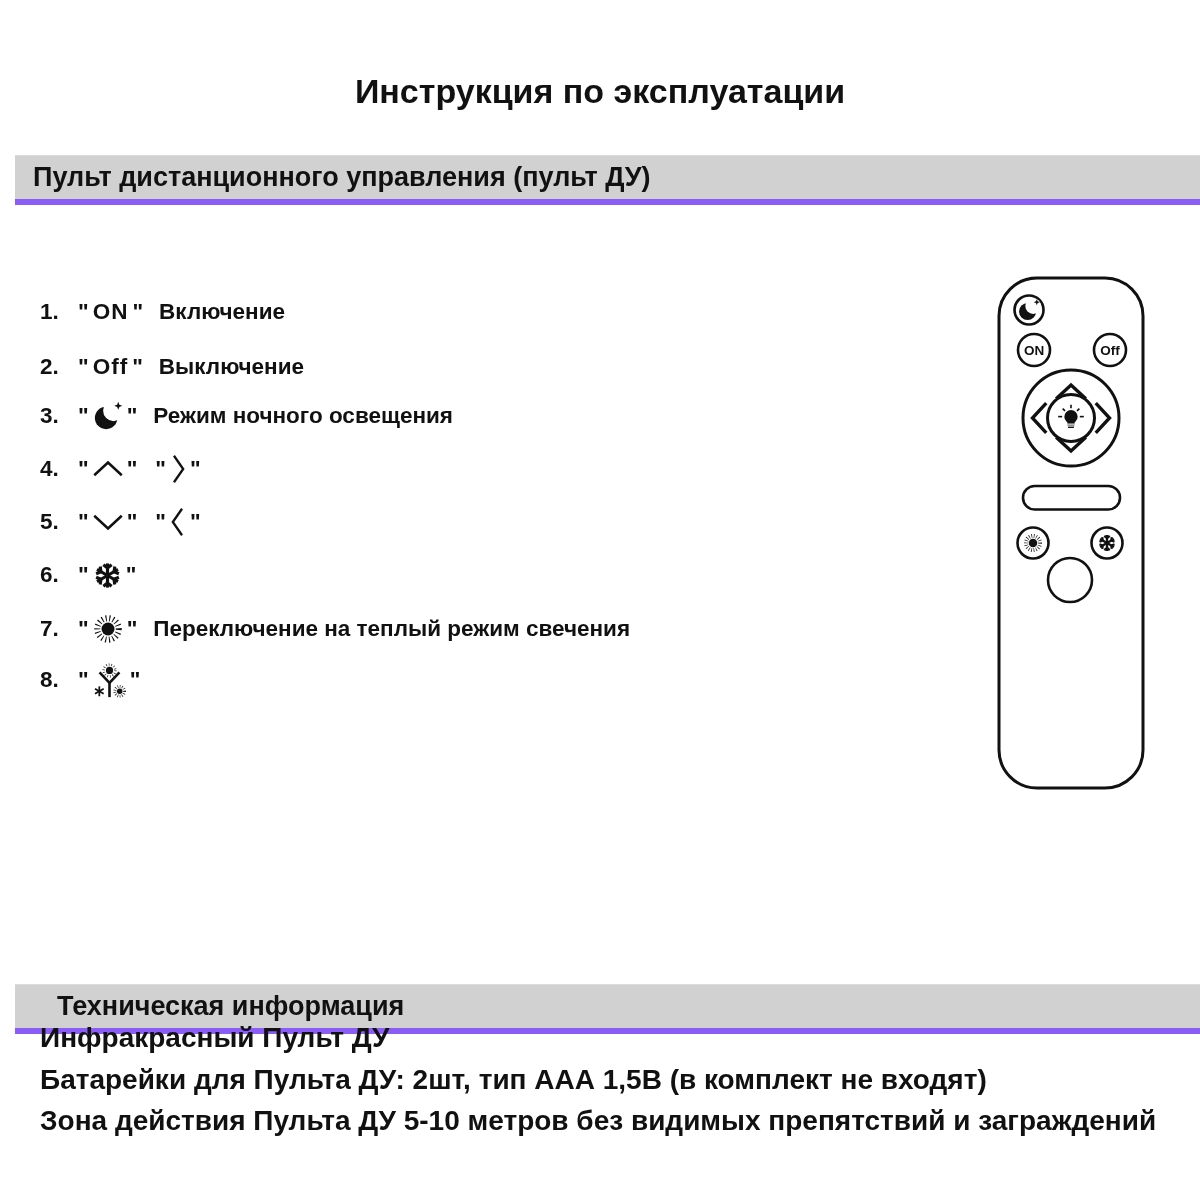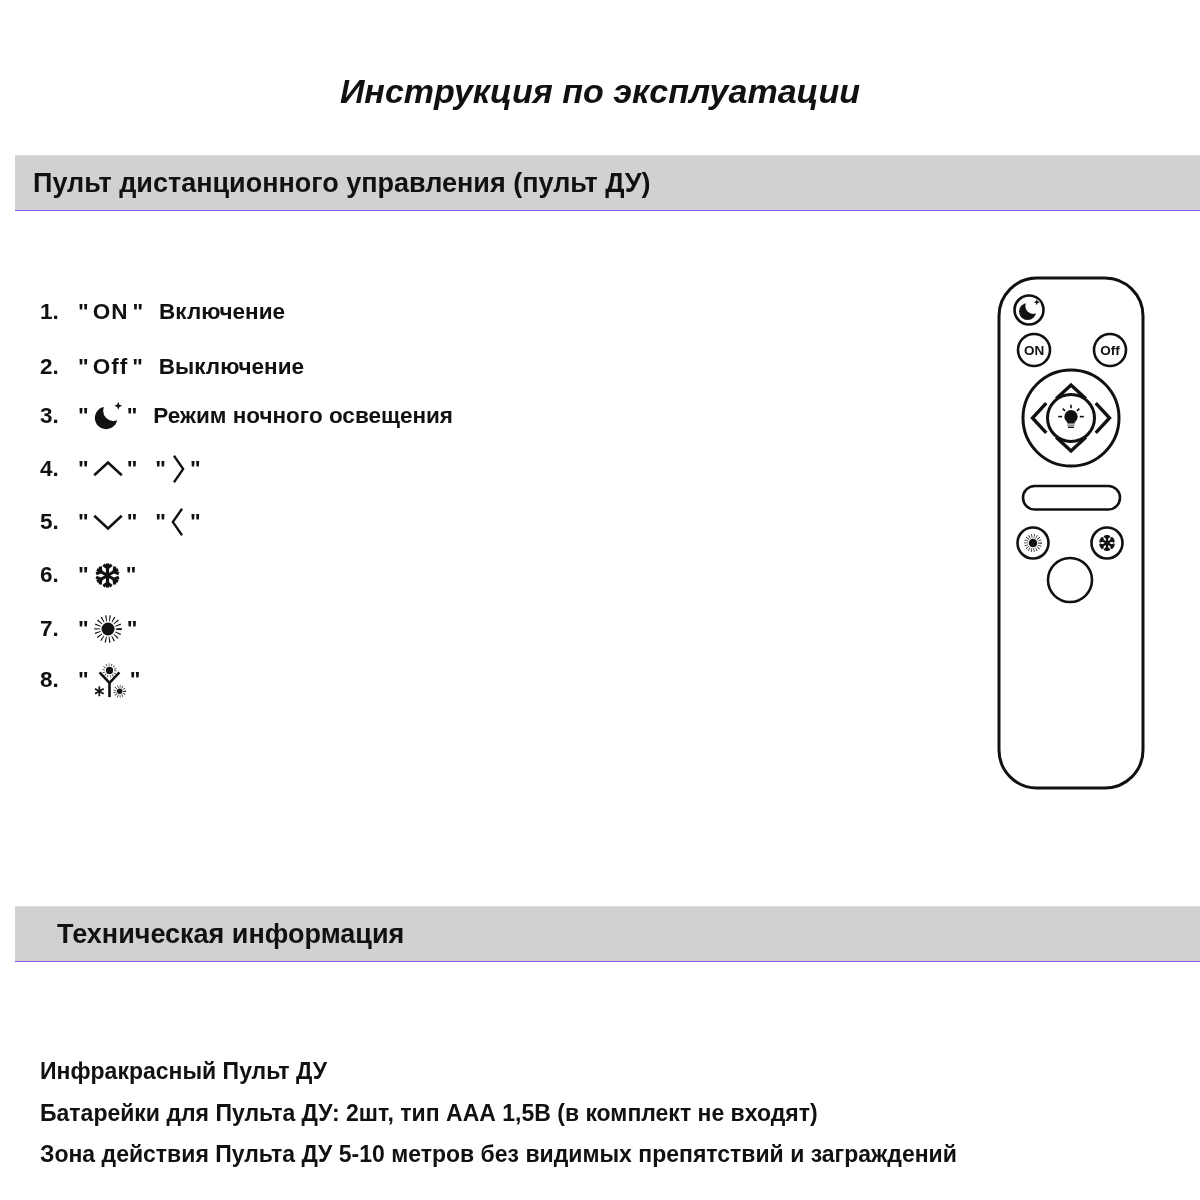--- a/index.html
+++ b/index.html
@@ -7,53 +7,52 @@
     width:1200px; height:1200px;
     background:#ffffff;
     color:#111111;
     font-family:"Liberation Sans", sans-serif;
     position:relative;
     overflow:hidden;
   }
   .page-title {
     position:absolute; top:72px; left:0; width:1200px;
     text-align:center;
-    font-size:34px; font-weight:bold;font-style:italic;
+    font-size:34px; font-weight:bold;
   }
   .section-bar {
-    position:absolute; left:15px; right:0; height:56px;
+    position:absolute; left:15px; right:0; height:50px;
     background:#d1d1d1;
     border-top:1px solid #dcdcdc;
-    border-bottom:1px solid #8b5cf6;
+    border-bottom:6px solid #8b5cf6;
     display:flex; align-items:center;
     padding-left:18px; box-sizing:border-box;
     font-size:27px; font-weight:bold;text-align:center;
   }
   #bar-remote { top:155px; }
-  #bar-tech   { top:906px;padding-left:42px; }
+  #bar-tech   { top:984px;padding-left:42px; }
   .row {
     position:absolute; left:40px; height:34px;
     display:flex; align-items:center;
     font-size:22.5px; font-weight:bold;
     white-space:nowrap;
   }
   .row .num { display:inline-block; width:34px; }
   .row .q   { margin:0 4px; }
   .row .sym { letter-spacing:1px; }
   .row .txt { margin-left:12px; }
   .row .gap { display:inline-block; width:10px; }
   .row svg.icon { display:block; }
   #row-8 { height:auto; align-items:flex-start; }
   #row-8 .num, #row-8 .q { line-height:32px; }
   #row-8 .txtblock { margin-left:12px; line-height:32px; }
   .tech-line {
     position:absolute; left:40px;
-    font-size:23px; font-weight:bold; line-height:31px;
+    font-size:28px; font-weight:bold; line-height:31px;
     white-space:nowrap;
-    margin-top:34px;
   }
   #tech-1 { top:1022px; }
   #tech-2 { top:1064px;text-align:center; }
   #tech-3 { top:1105px; }
   #remote-svg { position:absolute; left:980px; top:270px; }
   #remote-svg text {
     font-family:"Liberation Sans", sans-serif;
     font-weight:bold;
   }
   .defs-holder { position:absolute; width:0; height:0; overflow:hidden; }
@@ -192,20 +191,21 @@
   <span class="q">"</span>
 </div>
 
 <div class="row" id="row-7" style="top:612px">
   <span class="num">7.</span>
   <span class="q">"</span>
   <svg class="icon" width="30" height="30" viewBox="-12 -12 24 24">
       <use href="#i-sun"></use>
     </svg>
   <span class="q">"</span>
+  <span class="txt">Переключение на теплый режим свечения</span>
 </div>
 
 <div class="row" id="row-8" style="top:664px">
   <span class="num">8.</span>
   <span class="q">"</span>
   <svg class="icon" width="33" height="36" viewBox="-13 -16 26 29" style="margin-top:-1px">
       <use href="#i-colortemp"></use>
     </svg>
   <span class="q">"</span>
   <div class="txtblock">

